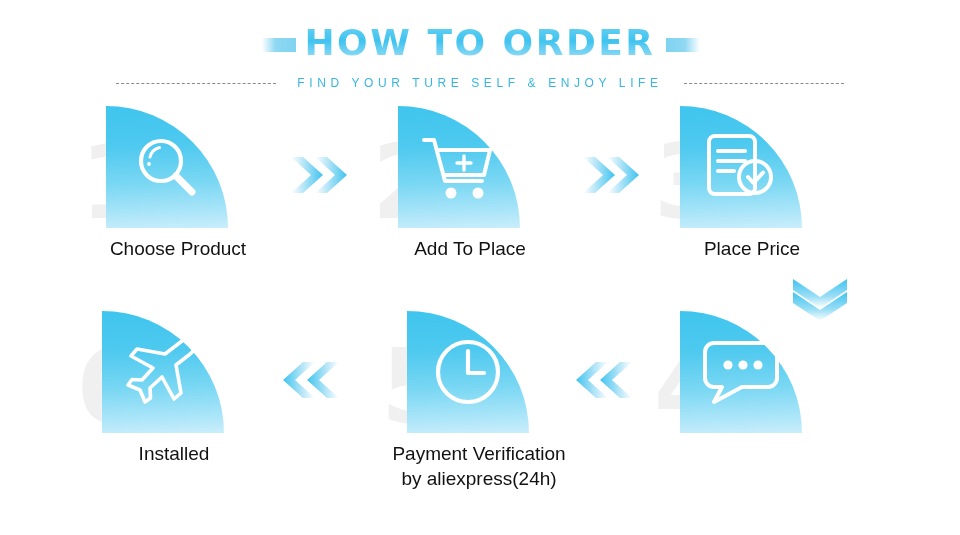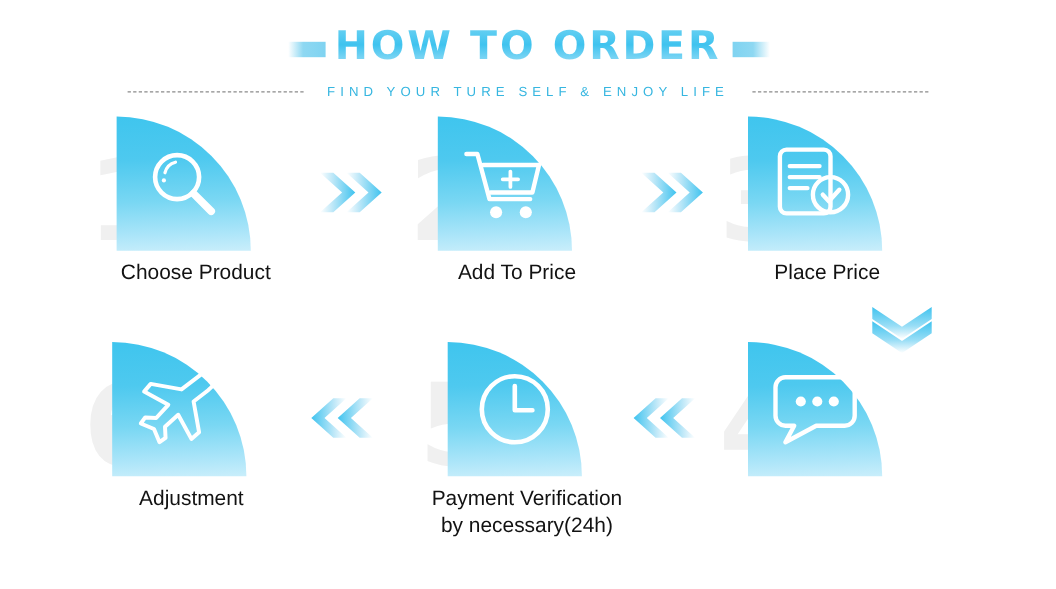--- a/index.html
+++ b/index.html
@@ -223,21 +223,21 @@
               <path d="M4 10 L14 10 L25 51 L62 51" stroke="#ffffff" stroke-width="4" stroke-linecap="round" stroke-linejoin="round"></path>
               <path d="M19 20 L70 20 L64 45 L26 45" stroke="#ffffff" stroke-width="4" stroke-linecap="round" stroke-linejoin="round"></path>
               <path d="M44 26 L44 40 M37 33 L51 33" stroke="#ffffff" stroke-width="3.4" stroke-linecap="round"></path>
               <circle cx="31" cy="63" r="5.5" fill="#ffffff"></circle>
               <circle cx="58" cy="63" r="5.5" fill="#ffffff"></circle>
             </svg>
           </div>
         </div>
       </div>
       <div class="step-label">
-        <span>Add To Price</span>
+        <span>Add To Place</span>
       </div>
     </div>
 
     <div class="chev" style="left:581px; top:53px;">
       <svg width="62" height="44" viewBox="0 0 62 44">
         <defs>
           <linearGradient id="gr2" x1="0" y1="0" x2="1" y2="0">
             <stop offset="0%" stop-color="#ffffff"></stop>
             <stop offset="35%" stop-color="#bfe8f8"></stop>
             <stop offset="100%" stop-color="#3fc3ef"></stop>
@@ -289,21 +289,21 @@
         <div class="step-num">6</div>
         <div class="tile">
           <div class="glyph">
             <svg width="78" height="74" viewBox="0 0 78 74" fill="none">
               <path d="M58 6 c5 -3 11 -1 12 3 c1.5 4.5 -1 8 -4.5 10.5 L52 30 l5 28 l-7 6 l-12 -22 l-12 11 l0.5 10 l-5.5 4 l-5 -12 l-12 -5 l4 -5.5 l10 0.5 l11 -12 l-22 -12 l6 -7 l28 5 z" stroke="#ffffff" stroke-width="3.6" stroke-linejoin="round" fill="none"></path>
             </svg>
           </div>
         </div>
       </div>
       <div class="step-label">
-        <span>Adjustment</span>
+        <span>Installed</span>
       </div>
     </div>
 
     <div class="chev" style="left:279px; top:53px;">
       <svg width="62" height="44" viewBox="0 0 62 44">
         <defs>
           <linearGradient id="gl1" x1="0" y1="0" x2="1" y2="0">
             <stop offset="0%" stop-color="#3fc3ef"></stop>
             <stop offset="65%" stop-color="#bfe8f8"></stop>
             <stop offset="100%" stop-color="#ffffff"></stop>
@@ -321,21 +321,21 @@
           <div class="glyph">
             <svg width="74" height="74" viewBox="0 0 74 74" fill="none">
               <circle cx="37" cy="37" r="30" stroke="#ffffff" stroke-width="4.2"></circle>
               <path d="M37 16 L37 38 L53 38" stroke="#ffffff" stroke-width="4.2" stroke-linecap="round" stroke-linejoin="round"></path>
             </svg>
           </div>
         </div>
       </div>
       <div class="step-label">
         <span>Payment Verification</span>
-        <span class="l2">by necessary(24h)</span>
+        <span class="l2">by aliexpress(24h)</span>
       </div>
     </div>
 
     <div class="chev" style="left:572px; top:53px;">
       <svg width="62" height="44" viewBox="0 0 62 44">
         <defs>
           <linearGradient id="gl2" x1="0" y1="0" x2="1" y2="0">
             <stop offset="0%" stop-color="#3fc3ef"></stop>
             <stop offset="65%" stop-color="#bfe8f8"></stop>
             <stop offset="100%" stop-color="#ffffff"></stop>

